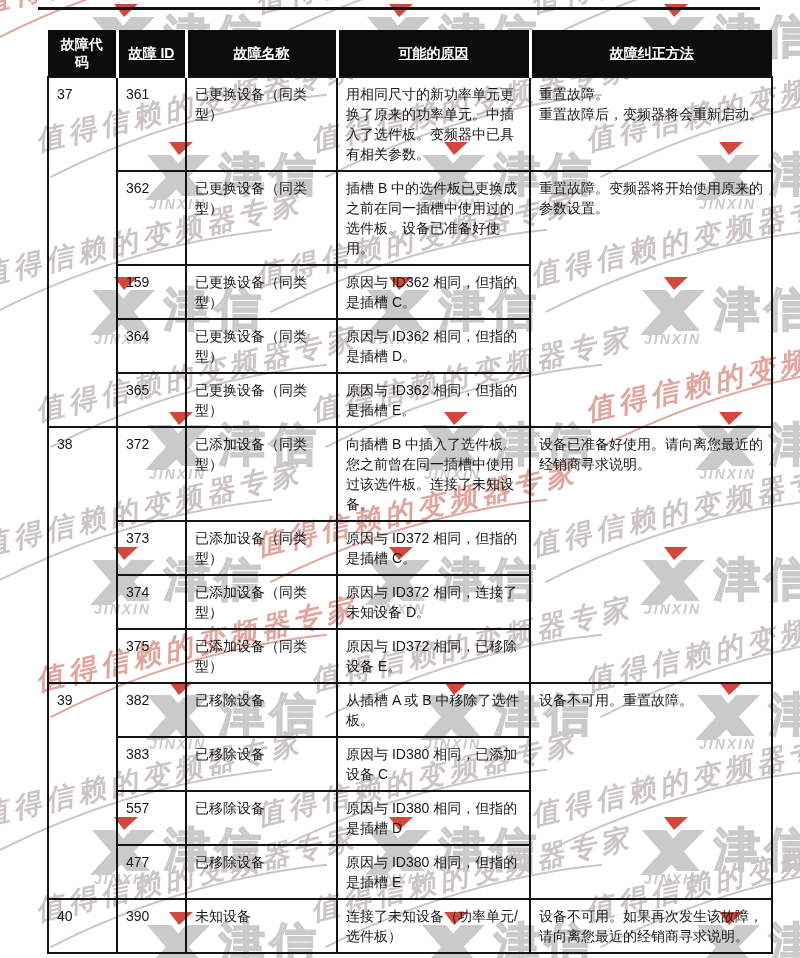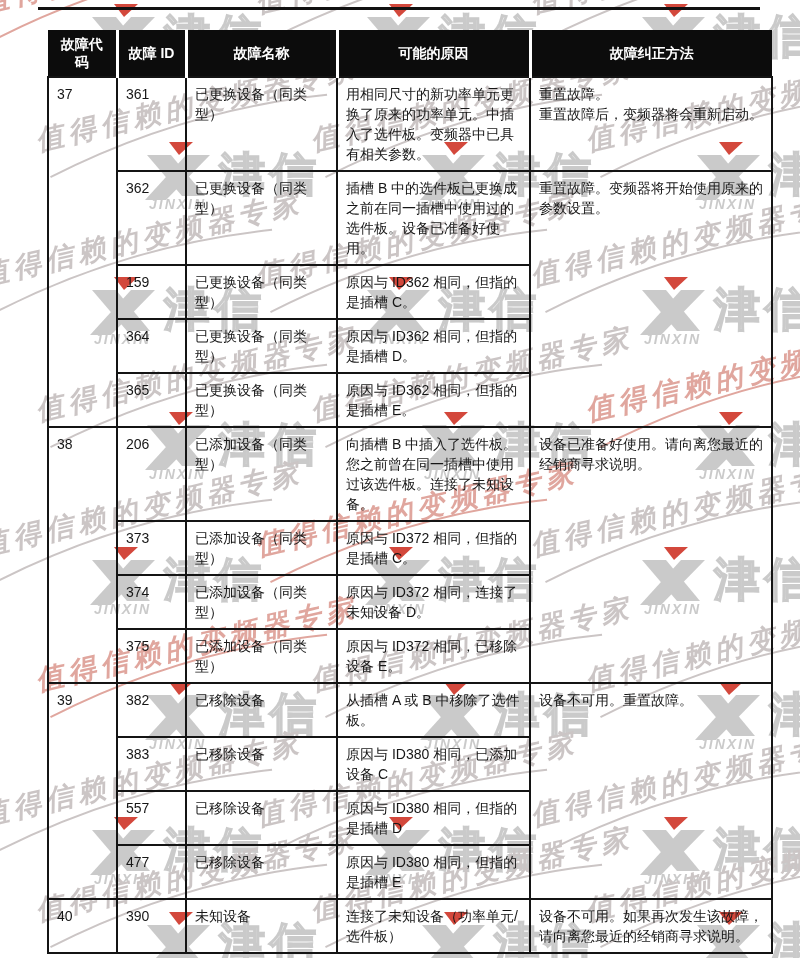--- a/index.html
+++ b/index.html
@@ -15,21 +15,21 @@
 
   
   .top-rule{position:absolute;left:38px;top:7px;width:722px;height:3px;background:#111;z-index:2;}
 
   
   table.fault{position:absolute;left:47px;top:30px;width:724px;z-index:2;
               border-collapse:collapse;table-layout:fixed;background:transparent;}
   table.fault th{background:#0c0c0c;color:#ffffff;font-size:14px;font-weight:bold;
                  text-align:center;vertical-align:middle;padding:5px 2px;line-height:18px;
                  white-space:pre-line;border:0;}
-  table.fault th + th{border-left:3px solid #ffffff;}
+  table.fault th + th{border-left:3px solid #ffffff;text-decoration:underline;}
   table.fault td{border:2px solid #141414;font-size:14px;color:#161616;line-height:20px;
                  padding:6px 8px;vertical-align:top;background:transparent;}
   td.cell-code{font-size:14px;}
   td.cell-name{padding-right:20px;}
   td.cell-fix{padding-right:14px;white-space:pre-line;}
 </style>
 </head>
 <body>
 
 <div class="page">
@@ -319,21 +319,21 @@
           <td class="cell-name">已更换设备（同类型）</td>
           <td class="cell-cause">原因与 ID362 相同，但指的是插槽 D。</td>
         </tr>
         <tr>
           <td class="cell-id">365</td>
           <td class="cell-name">已更换设备（同类型）</td>
           <td class="cell-cause">原因与 ID362 相同，但指的是插槽 E。</td>
         </tr>
         <tr>
           <td class="cell-code" rowspan="4">38</td>
-          <td class="cell-id">206</td>
+          <td class="cell-id">372</td>
           <td class="cell-name">已添加设备（同类型）</td>
           <td class="cell-cause">向插槽 B 中插入了选件板。您之前曾在同一插槽中使用过该选件板。连接了未知设备。</td>
           <td class="cell-fix" rowspan="4">设备已准备好使用。请向离您最近的经销商寻求说明。</td>
         </tr>
         <tr>
           <td class="cell-id">373</td>
           <td class="cell-name">已添加设备（同类型）</td>
           <td class="cell-cause">原因与 ID372 相同，但指的是插槽 C。</td>
         </tr>
         <tr>

